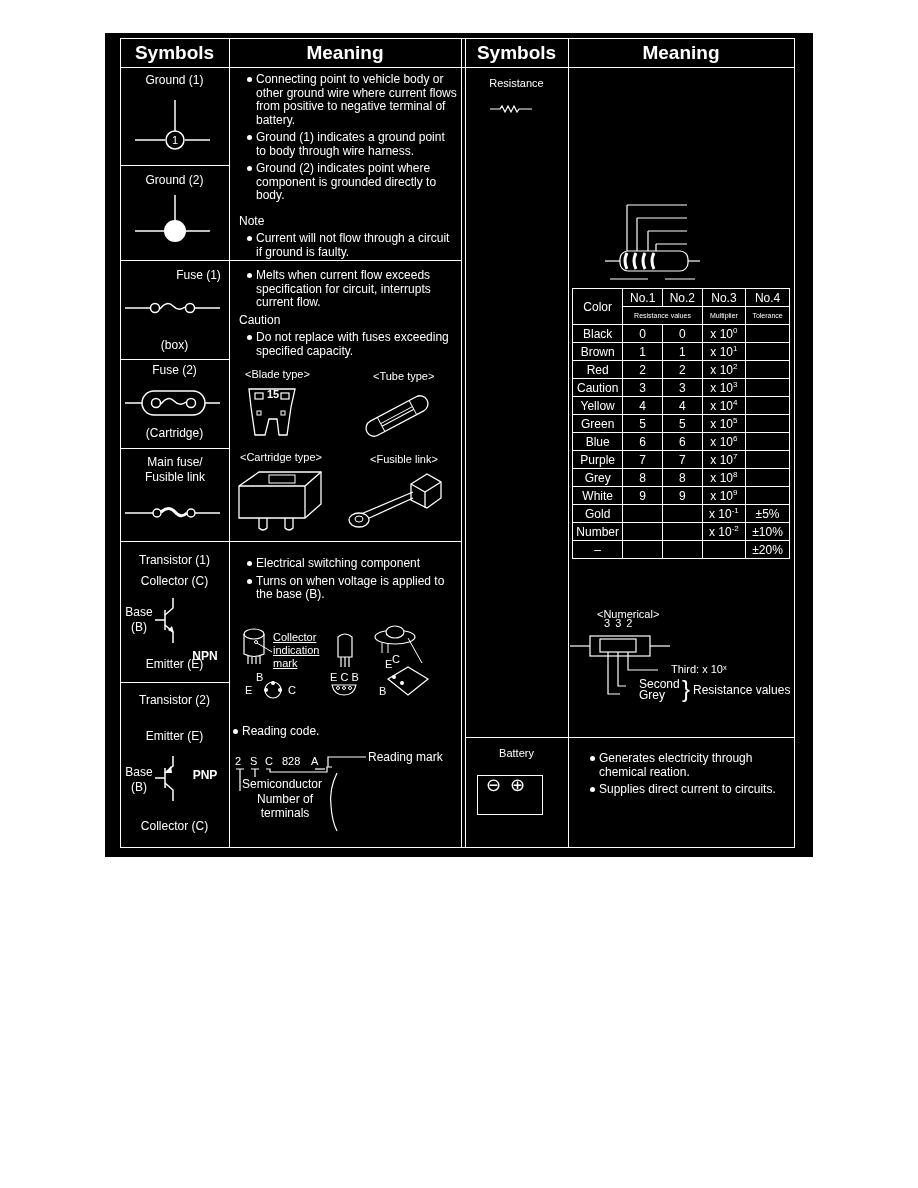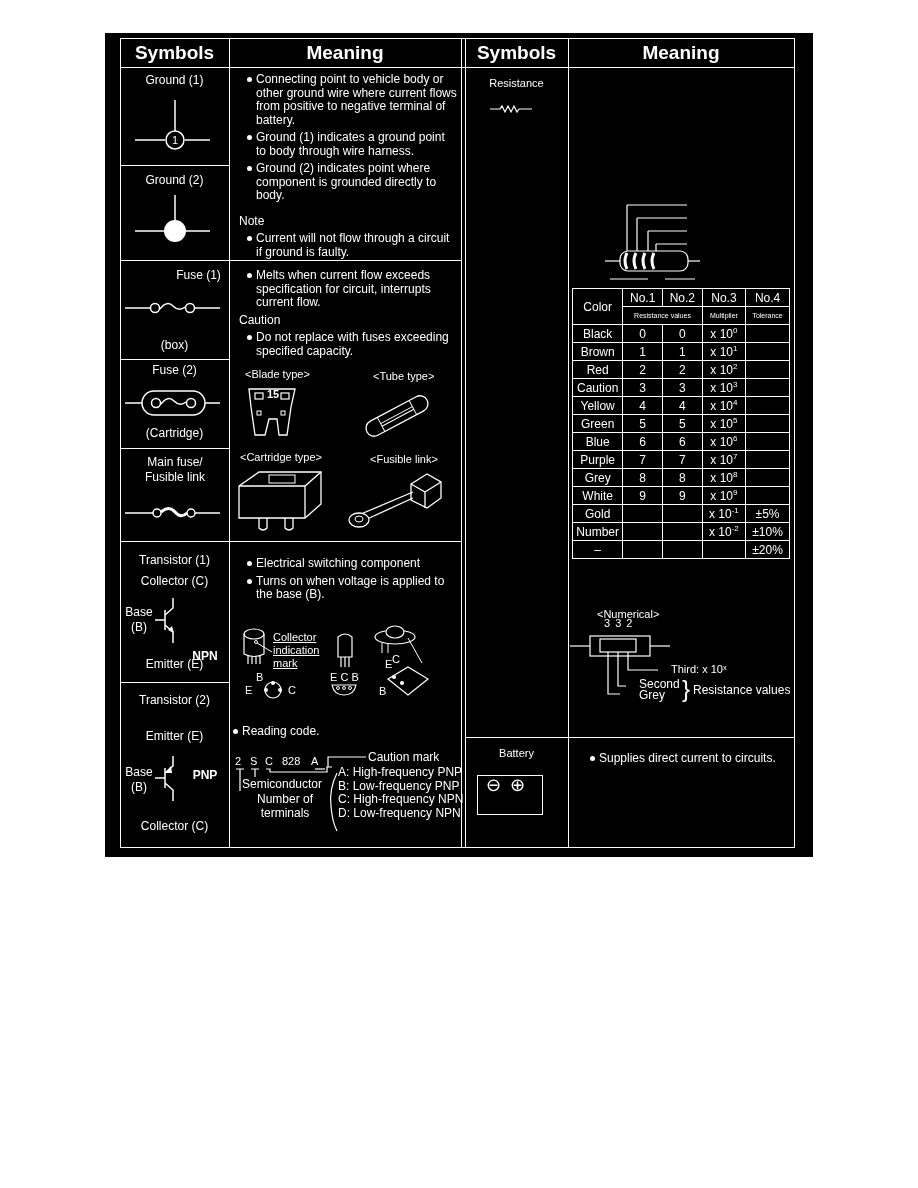--- a/index.html
+++ b/index.html
@@ -218,37 +218,31 @@
   </svg>
 
   <div class="txt" style="left:128px;top:692px;width:220px;">
     <div class="bul">Reading code.</div>
   </div>
   <div class="txt sm" style="left:130px;top:722px;">2</div>
   <div class="txt sm" style="left:145px;top:722px;">S</div>
   <div class="txt sm" style="left:160px;top:722px;">C</div>
   <div class="txt sm" style="left:177px;top:722px;">828</div>
   <div class="txt sm" style="left:206px;top:722px;">A</div>
-  <div class="txt" style="left:263px;top:718px;">Caution mark</div>
+  <div class="txt" style="left:263px;top:718px;">Reading mark</div>
   <svg style="left:128px;top:718px;" width="230" height="95">
     <path d="M3 18 L11 18 M7 18 L7 40" stroke="#fff" stroke-width="1.2"></path>
     <path d="M18 18 L26 18 M22 18 L22 26" stroke="#fff" stroke-width="1.2"></path>
     <path d="M33 18 L37 18 L37 21 L94 21 L94 16 L99 16" fill="none" stroke="#fff" stroke-width="1.2"></path>
     <path d="M82 18 L92 18" stroke="#fff" stroke-width="1.2"></path>
     <path d="M95 16 L95 6 L133 6" fill="none" stroke="#fff" stroke-width="1.2"></path>
     <path d="M104 22 Q96 38 98 55 Q99 70 104 80" fill="none" stroke="#fff" stroke-width="1.2"></path>
   </svg>
   <div class="txt" style="left:137px;top:745px;">Semiconductor</div>
   <div class="txt" style="left:150px;top:760px;width:60px;text-align:center;">Number of terminals</div>
-  <div class="txt" style="left:233px;top:733px;line-height:13.5px;">
-    <div>A: High-frequency PNP</div>
-    <div>B: Low-frequency PNP</div>
-    <div>C: High-frequency NPN</div>
-    <div>D: Low-frequency NPN</div>
-  </div>
 
   <div class="hline" style="left:360px;top:704px;width:329px;"></div>
 
   <div class="lbl sm" style="left:360px;top:43px;width:103px;">Resistance</div>
   <svg style="left:385px;top:70px;" width="45" height="12">
     <path d="M0 6 L10 6 L12 3 L15 9 L18 3 L21 9 L24 3 L27 9 L29 6 L42 6" fill="none" stroke="#fff" stroke-width="1.2"></path>
   </svg>
 
 
   <svg style="left:495px;top:168px;" width="100" height="80">
@@ -387,16 +381,17 @@
   <div class="txt" style="left:534px;top:656px;">Grey</div>
   <div class="txt" style="left:577px;top:642px;font-size:24px;line-height:28px;">}</div>
   <div class="txt" style="left:588px;top:651px;">Resistance values</div>
 
   <div class="lbl sm" style="left:360px;top:713px;width:103px;">Battery</div>
   <div class="ab" style="left:372px;top:742px;width:64px;height:38px;border:1.3px solid #fff;">
     <span class="ab" style="left:8px;top:-2px;font-size:18px;">⊖</span>
     <span class="ab" style="left:32px;top:-2px;font-size:18px;">⊕</span>
   </div>
   <div class="txt" style="left:485px;top:719px;width:200px;">
+    <div class="bul">Generates electricity through chemical reation.</div>
     <div class="bul">Supplies direct current to circuits.</div>
   </div>
 
 </div>
 
 </body></html>

